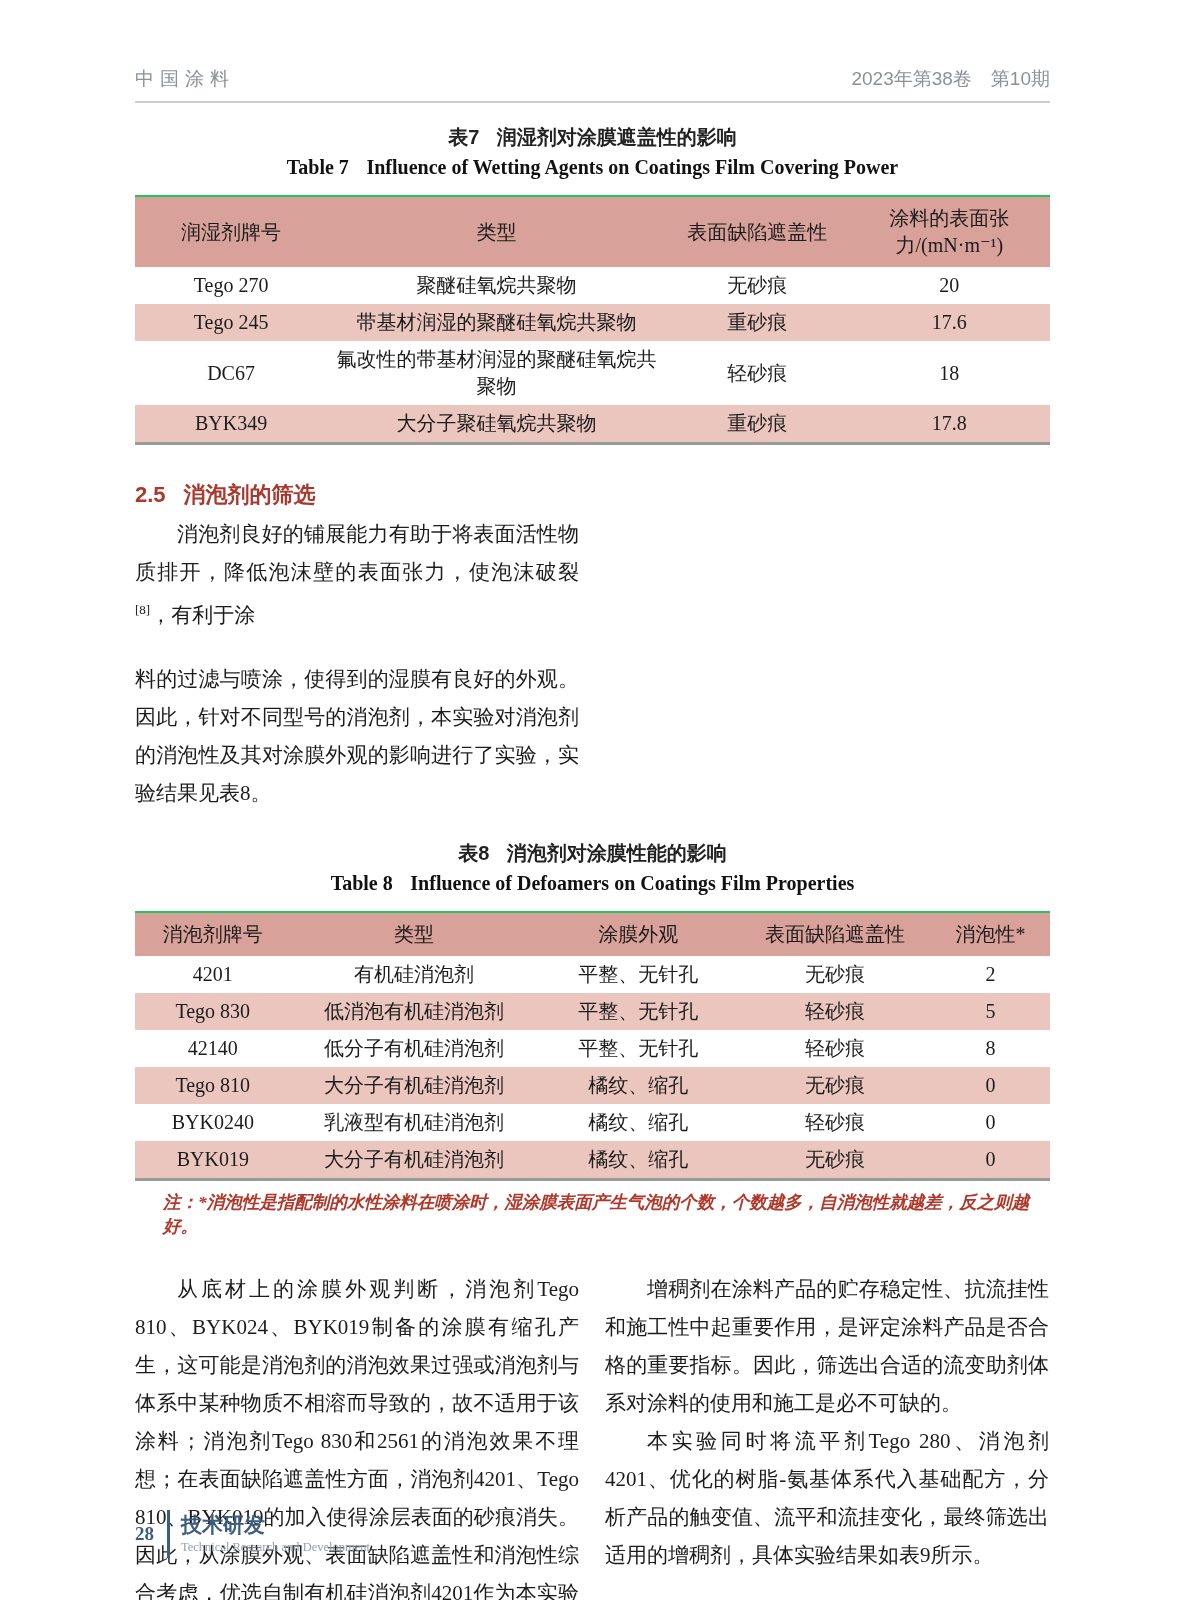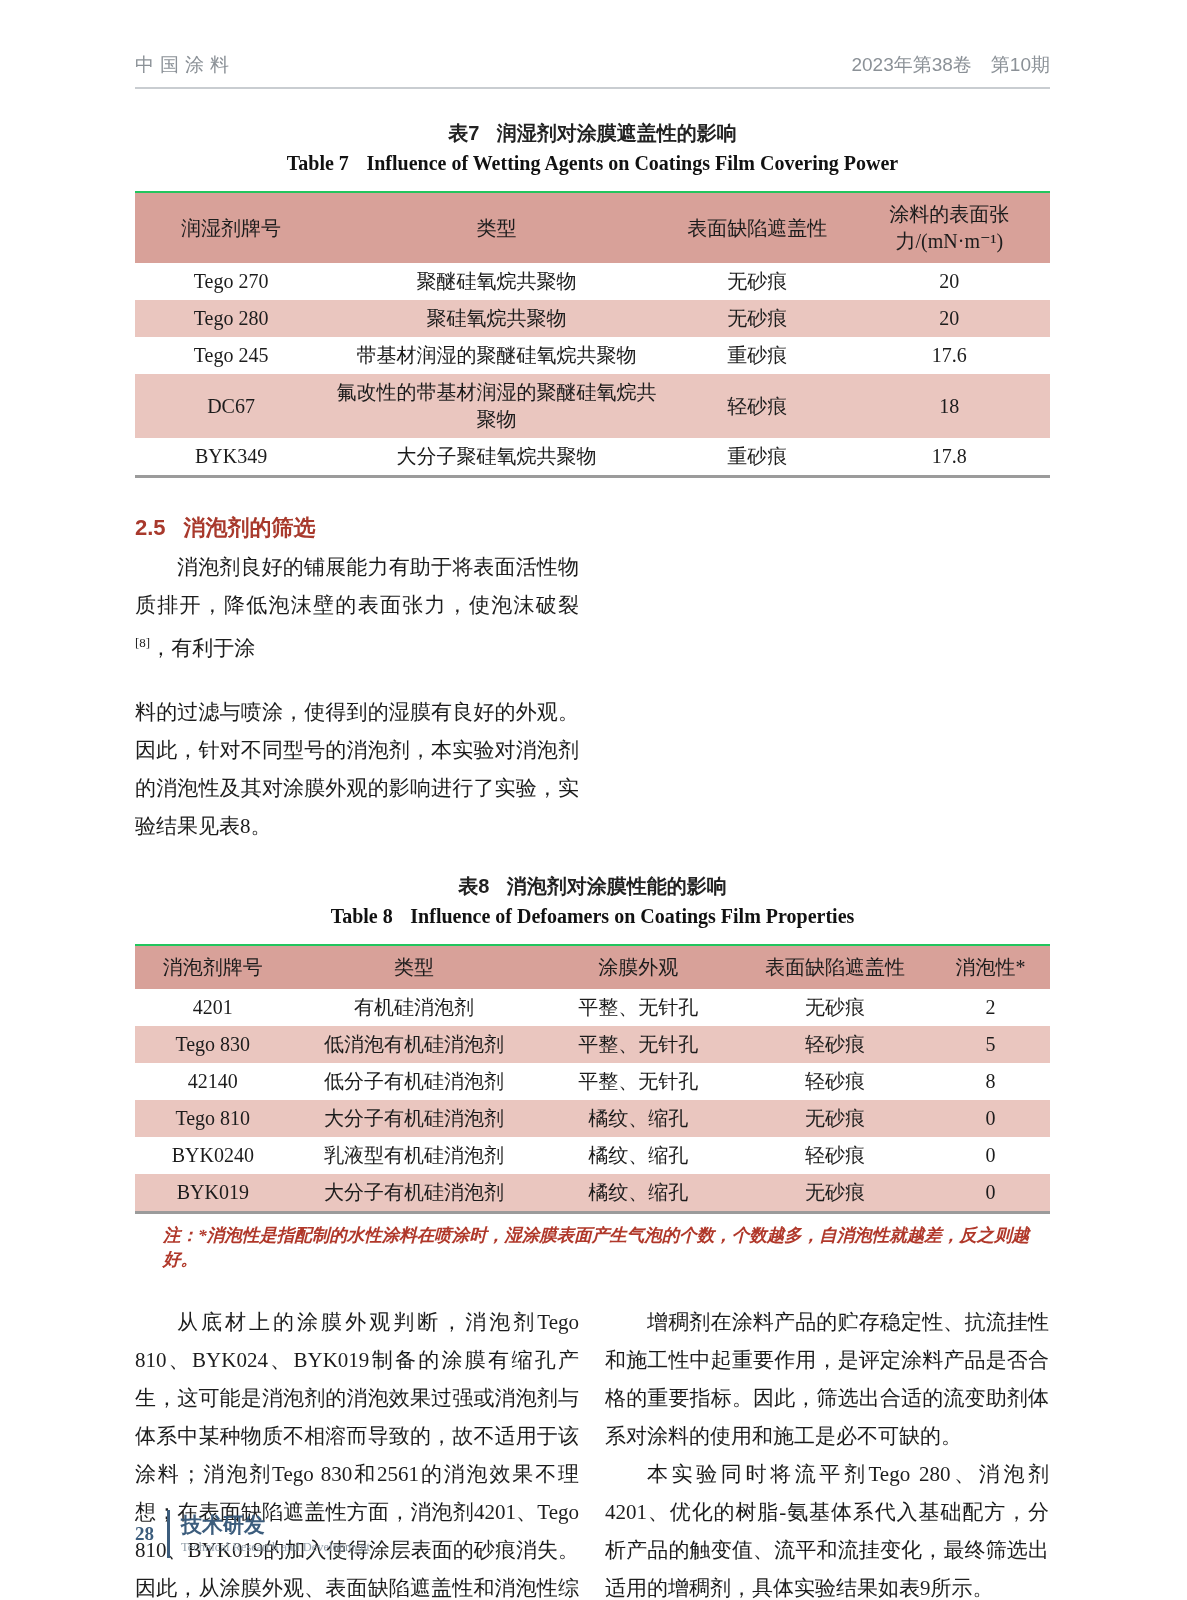--- a/index.html
+++ b/index.html
@@ -7,21 +7,21 @@
   .page {
     position:relative; width:1187px; height:1600px; margin:0 auto;
     background:#ffffff; overflow:hidden;
     font-family:"Liberation Serif","DejaVu Serif",serif; color:#1c1c1c;
   }
   .content { margin-left:135px; width:915px; }
 
   
   .journal-header {
     display:flex; justify-content:space-between; align-items:flex-end;
-    padding-top:52px; padding-bottom:9px; border-bottom:2px solid #c9cdd1;
+    padding-top:66px; padding-bottom:9px; border-bottom:2px solid #c9cdd1;
     font-family:"Liberation Sans","DejaVu Sans",sans-serif;
     font-size:19px; color:#8b9197;
   }
   .journal-header .jname { letter-spacing:6px; }
 
   
   .caption { text-align:center; line-height:29px; }
   .cap-zh { font-family:"Liberation Sans","DejaVu Sans",sans-serif; font-weight:bold; font-size:20px; color:#222; }
   .cap-en { font-family:"Liberation Serif","DejaVu Serif",serif; font-weight:bold; font-size:20px; color:#111;text-align:center; }
   .gap { display:inline-block; width:1.1em; }
@@ -46,21 +46,21 @@
   .col { width:444px; }
   .bodytext { font-size:21px; line-height:38px; text-align:justify; }
   .indent { text-indent:2em; }
   .sec-head {
     font-family:"Liberation Sans","DejaVu Sans",sans-serif;
     font-weight:bold; font-size:22px; color:#a8392c; line-height:40px;
   }
   .sec-head .num { margin-right:18px; }
 
   
-  .mt-cap7 { margin-top:30px; }
+  .mt-cap7 { margin-top:20px; }
   .mt-t7   { margin-top:12px; }
   .mt-b1   { margin-top:30px;flex-direction:column; }
   .mt-cap8 { margin-top:27px; }
   .mt-t8   { margin-top:12px; }
   .mt-b2   { margin-top:32px; }
   .mt-cap9 { margin-top:32px; }
 
   
   .footer { position:absolute; left:135px; bottom:42px; display:flex; align-items:center; }
   .page-num { font-size:19px; color:#3c5d7d; margin-right:13px; font-family:"Liberation Serif","DejaVu Serif",serif;font-weight:bold; }
@@ -95,26 +95,20 @@
           <th>润湿剂牌号</th>
           <th>类型</th>
           <th>表面缺陷遮盖性</th>
           <th>涂料的表面张力/(mN·m⁻¹)</th>
         </tr>
       </thead>
       <tbody>
           <tr>
             <td>Tego 270</td>
             <td>聚醚硅氧烷共聚物</td>
-            <td>无砂痕</td>
-            <td>20</td>
-          </tr>
-          <tr>
-            <td>Tego 280</td>
-            <td>聚硅氧烷共聚物</td>
             <td>无砂痕</td>
             <td>20</td>
           </tr>
           <tr>
             <td>Tego 245</td>
             <td>带基材润湿的聚醚硅氧烷共聚物</td>
             <td>重砂痕</td>
             <td>17.6</td>
           </tr>
           <tr>

